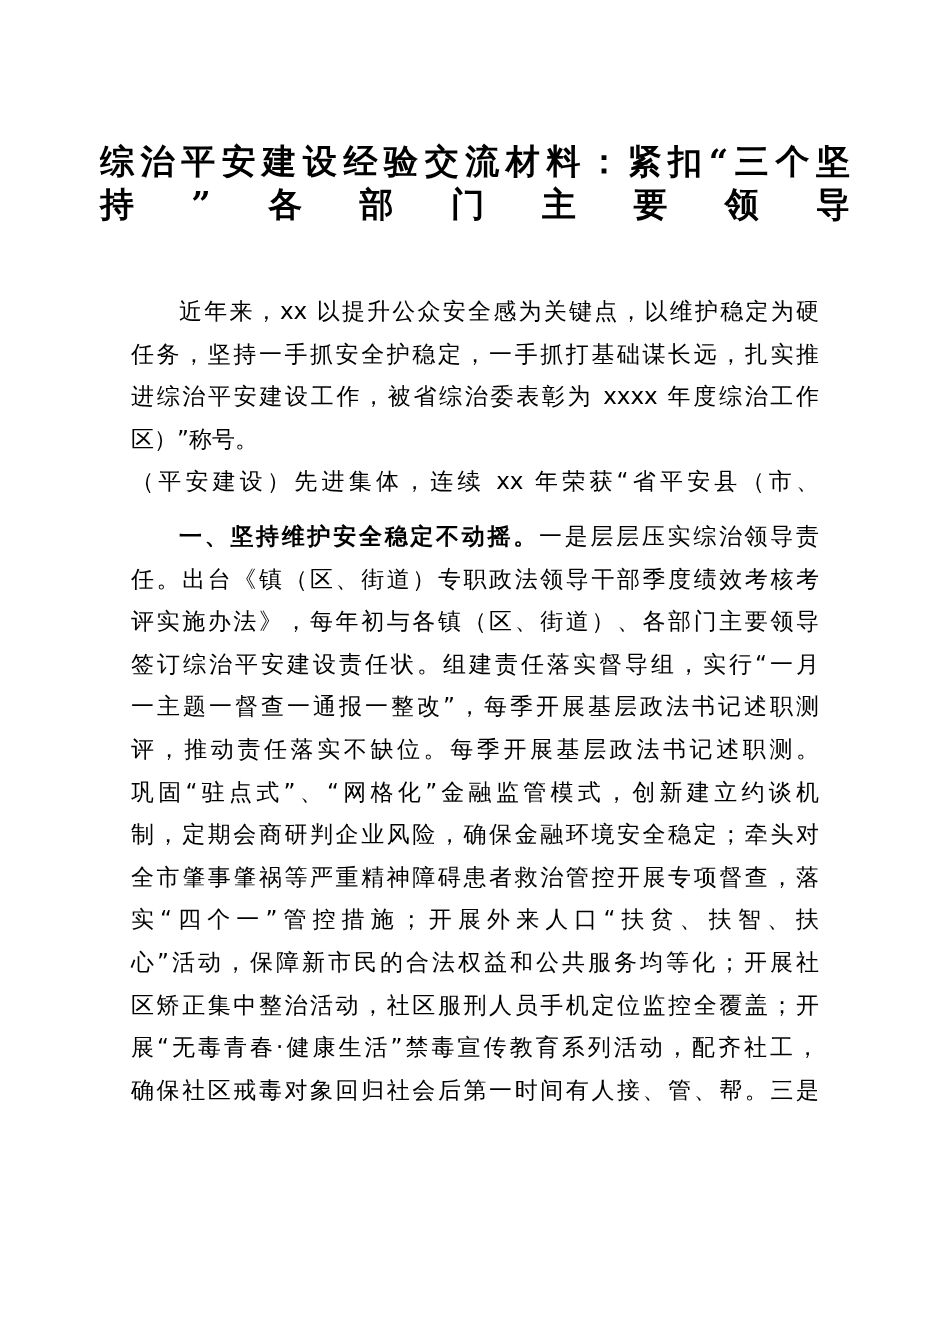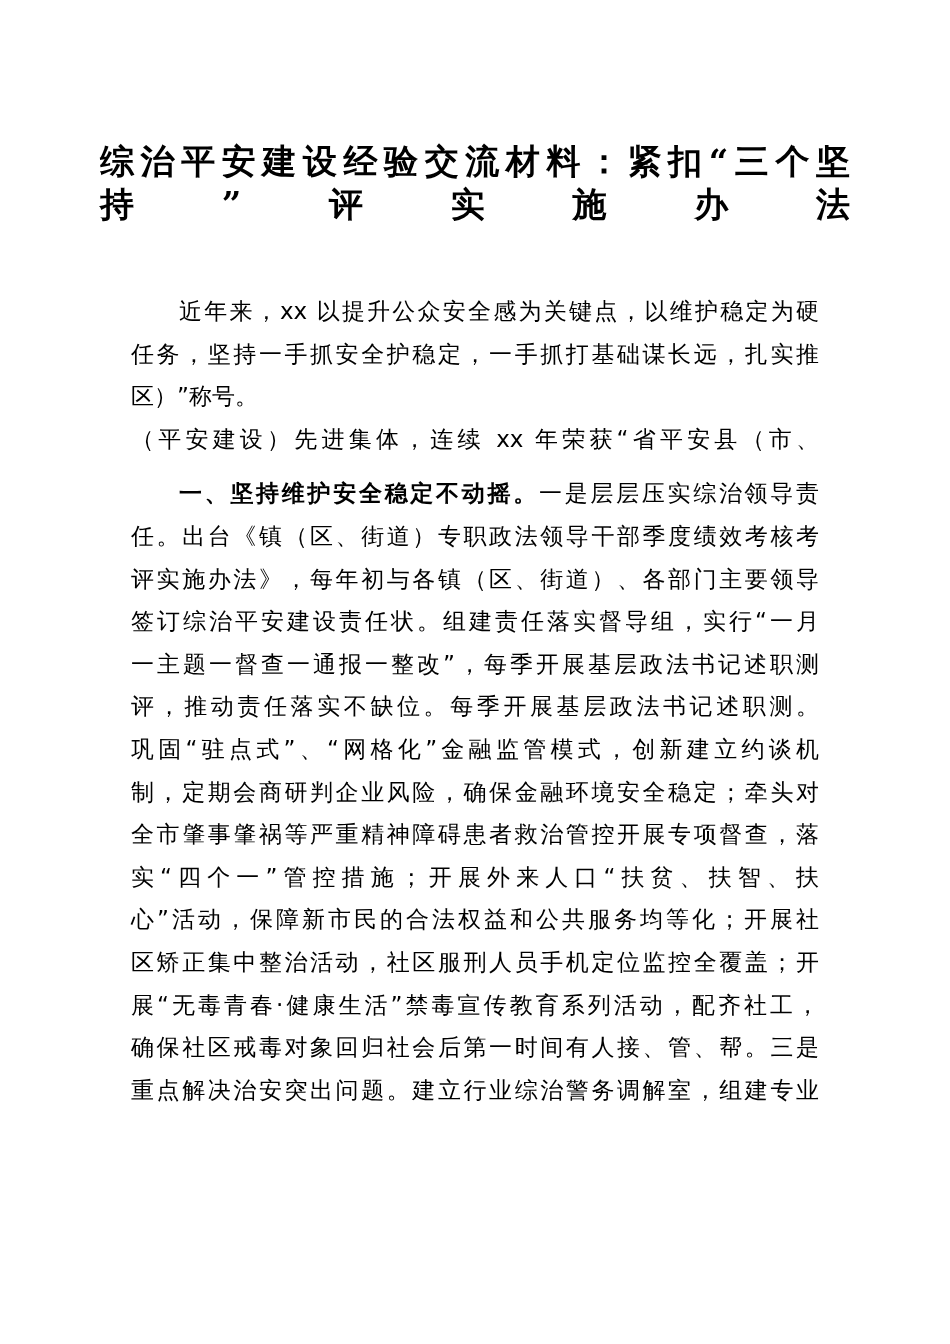--- a/index.html
+++ b/index.html
@@ -67,44 +67,44 @@
       font-family: Liberation Serif, serif;
     }
   </style>
 </head>
 <body>
 
 <div class="page">
 
   <div class="title">
     <span class="line">综治平安建设经验交流材料：紧扣“三个坚</span>
-    <span class="line">持”评实施办法</span>
+    <span class="line">持”各部门主要领导</span>
   </div>
 
   <div class="body">
 
     <div class="para">
       <span class="line indent">近年来，xx 以提升公众安全感为关键点，以维护稳定为硬</span>
       <span class="line">任务，坚持一手抓安全护稳定，一手抓打基础谋长远，扎实推</span>
+      <span class="line">进综治平安建设工作，被省综治委表彰为 xxxx 年度综治工作</span>
       <span class="line last">区）”称号。</span>
       <span class="line">（平安建设）先进集体，连续 xx 年荣获“省平安县（市、</span>
     </div>
 
     <div class="para">
       <span class="line indent"><span class="heading">一、坚持维护安全稳定不动摇。</span><span>一是层层压实综治领导责</span></span>
       <span class="line">任。出台《镇（区、街道）专职政法领导干部季度绩效考核考</span>
       <span class="line">评实施办法》，每年初与各镇（区、街道）、各部门主要领导</span>
       <span class="line">签订综治平安建设责任状。组建责任落实督导组，实行“一月</span>
       <span class="line">一主题一督查一通报一整改”，每季开展基层政法书记述职测</span>
       <span class="line">评，推动责任落实不缺位。每季开展基层政法书记述职测。</span>
       <span class="line">巩固“驻点式”、“网格化”金融监管模式，创新建立约谈机</span>
       <span class="line">制，定期会商研判企业风险，确保金融环境安全稳定；牵头对</span>
       <span class="line">全市肇事肇祸等严重精神障碍患者救治管控开展专项督查，落</span>
       <span class="line">实“四个一”管控措施；开展外来人口“扶贫、扶智、扶</span>
       <span class="line">心”活动，保障新市民的合法权益和公共服务均等化；开展社</span>
       <span class="line">区矫正集中整治活动，社区服刑人员手机定位监控全覆盖；开</span>
       <span class="line">展“无毒青春·健康生活”禁毒宣传教育系列活动，配齐社工，</span>
       <span class="line">确保社区戒毒对象回归社会后第一时间有人接、管、帮。三是</span>
-      <span class="line">重点解决治安突出问题。建立行业综治警务调解室，组建专业</span>
     </div>
 
   </div>
 </div>
 
 </body></html>

